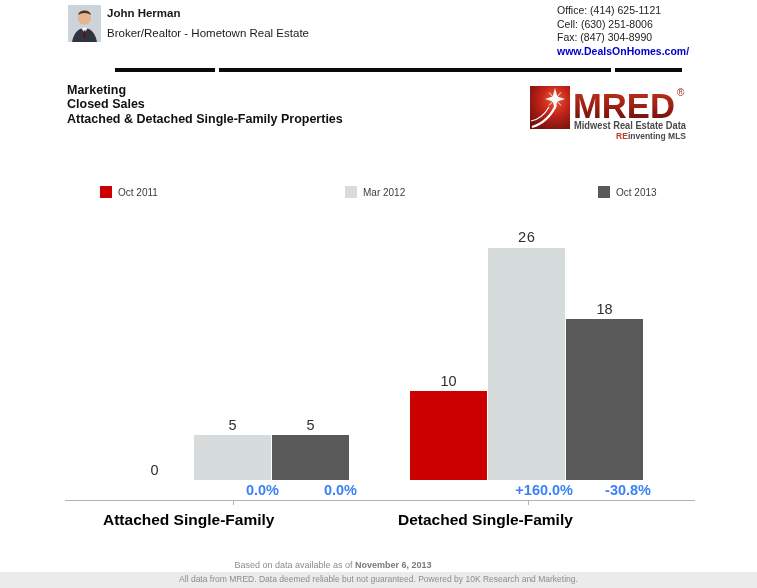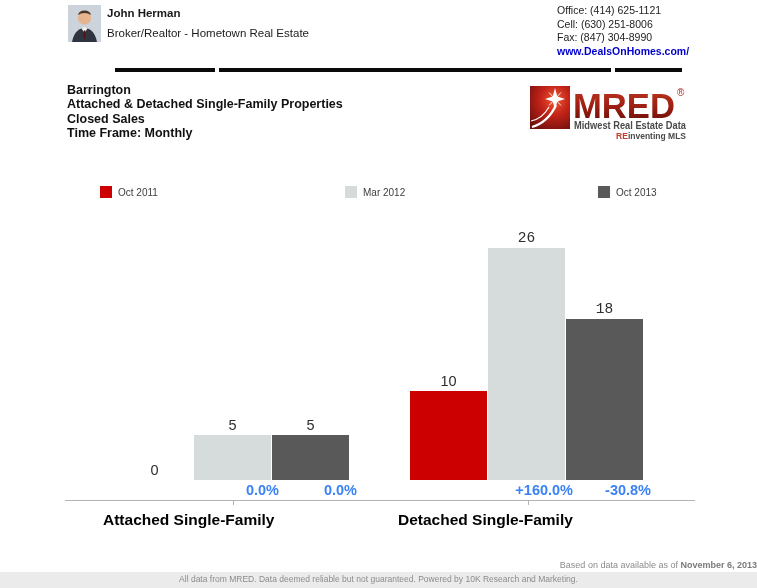--- a/index.html
+++ b/index.html
@@ -24,21 +24,21 @@
   .swatch{position:absolute;left:0;top:0;width:12px;height:12px;display:inline-block;}
   .legend-label{position:absolute;left:18px;top:1px;font-size:10px;color:#3d3d3d;white-space:nowrap;}
   
   #chart{position:absolute;left:65px;top:200px;width:630px;height:335px;}
   #chart div{position:absolute;}
   .bar{}
   .val{font-size:14.5px;color:#2e2e2e;text-align:center;height:18px;line-height:18px;}
   .pct{font-size:14.5px;font-weight:bold;color:#3b82f6;text-align:right;height:16px;line-height:16px;}
   .cat{font-size:15.5px;font-weight:bold;color:#000;text-align:left;}
   
-  .foot1{position:absolute;left:0;top:560px;width:757px;text-align:right;font-size:9px;color:#8c8c8c;}
+  .foot1{position:absolute;left:0;top:560px;width:666px;text-align:center;font-size:9px;color:#8c8c8c;}
   .foot1 b{color:#7a7a7a;}
   .foot-band{position:absolute;left:0;top:572px;width:757px;height:16px;background:#ebebeb;}
   .foot2{position:absolute;left:0;top:574px;width:757px;text-align:center;font-size:8.5px;color:#8c8c8c;}
 </style>
 </head>
 <body>
 
 <div class="page">
 
   <div class="avatar">
@@ -58,24 +58,23 @@
     <div>Cell: (630) 251-8006</div>
     <div>Fax: (847) 304-8990</div>
   </div>
   <a class="website">www.DealsOnHomes.com/</a>
 
   <div class="rule-seg" style="left:115px;width:100px;"></div>
   <div class="rule-seg" style="left:219px;width:392px;"></div>
   <div class="rule-seg" style="left:615px;width:67px;"></div>
 
   <div class="titleblock">
-    <div>Barrington</div>
+    <div>Marketing</div>
+    <div>Closed Sales</div>
     <div>Attached &amp; Detached Single-Family Properties</div>
-    <div>Closed Sales</div>
-    <div>Time Frame: Monthly</div>
   </div>
 
   <div class="mred">
     <svg width="160" height="58" viewBox="0 0 160 58">
       <defs>
         <radialGradient id="sq" cx="62%" cy="32%" r="80%">
           <stop offset="0%" stop-color="#f05a35"></stop>
             <stop offset="45%" stop-color="#c32318"></stop>
             <stop offset="100%" stop-color="#6e100c"></stop>
         </radialGradient>
@@ -119,21 +118,21 @@
       <div class="bar" style="left: 129px; top: 235px; width: 77px; height: 45px; background: rgb(213, 220, 219);"></div>
       <div class="val" style="left: 129px; top: 216px; width: 77px;">5</div>
       <div class="pct" style="left: 121px; top: 282px; width: 93px;">0.0%</div>
       <div class="bar" style="left: 423px; top: 48px; width: 77px; height: 232px; background: rgb(213, 220, 219);"></div>
       <div class="val" style="left: 423px; top: 29px; width: 77px; font-family: Liberation Mono, monospace;">26</div>
       <div class="pct" style="left: 415px; top: 282px; width: 93px;">+160.0%</div>
       <div class="bar" style="left: 207px; top: 235px; width: 77px; height: 45px; background: rgb(89, 89, 89);"></div>
       <div class="val" style="left: 207px; top: 216px; width: 77px;">5</div>
       <div class="pct" style="left: 199px; top: 282px; width: 93px;">0.0%</div>
       <div class="bar" style="left: 501px; top: 119px; width: 77px; height: 161px; background: rgb(89, 89, 89);"></div>
-      <div class="val" style="left: 501px; top: 100px; width: 77px; font-family: Liberation Mono, monospace;">18</div>
+      <div class="val" style="left: 501px; top: 100px; width: 77px;">18</div>
       <div class="pct" style="left: 493px; top: 282px; width: 93px;">-30.8%</div>
       <div class="axis" style="left: 0px; top: 300px; width: 630px; height: 1px; background: rgb(179, 179, 179);"></div>
       <div class="tick" style="left: 168px; top: 300px; width: 1px; height: 5px; background: rgb(179, 179, 179);"></div>
       <div class="cat" style="left: 38px; top: 311px; width: 260px;">Attached Single-Family</div>
       <div class="tick" style="left: 463px; top: 300px; width: 1px; height: 5px; background: rgb(179, 179, 179);"></div>
       <div class="cat" style="left: 333px; top: 311px; width: 260px;">Detached Single-Family</div>
     </div>
 
   <div class="foot1"><span>Based on data available as of </span><b>November 6, 2013</b></div>
   <div class="foot-band"></div>

